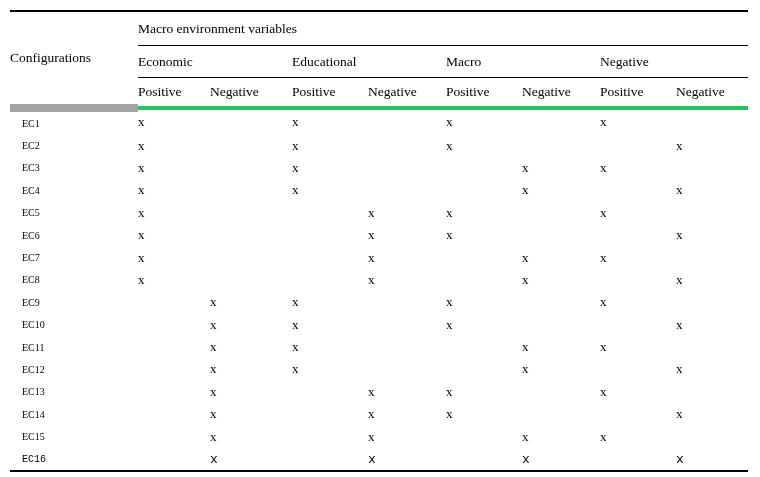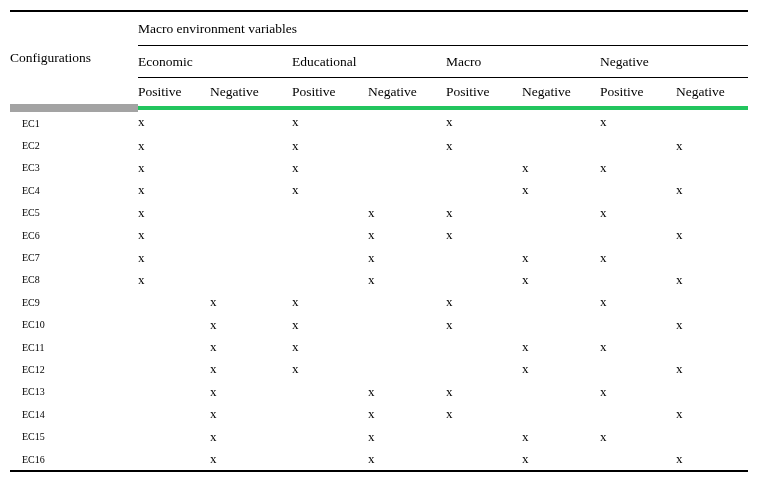--- a/index.html
+++ b/index.html
@@ -59,20 +59,21 @@
   tbody td {
     height: 22.4px;
     font-size: 13px;
   }
   tbody td.row-label {
     padding-left: 12px;
     font-size: 10px;
   }
   tbody tr:last-child td {
     border-bottom: 2px solid #000000;
+    font-family: Liberation Mono, monospace;
   }
 </style>
 </head>
 <body>
 
 <div class="page">
   <table class="cfg-table">
     <colgroup>
       <col style="width:128px">
       <col style="width:72px">

